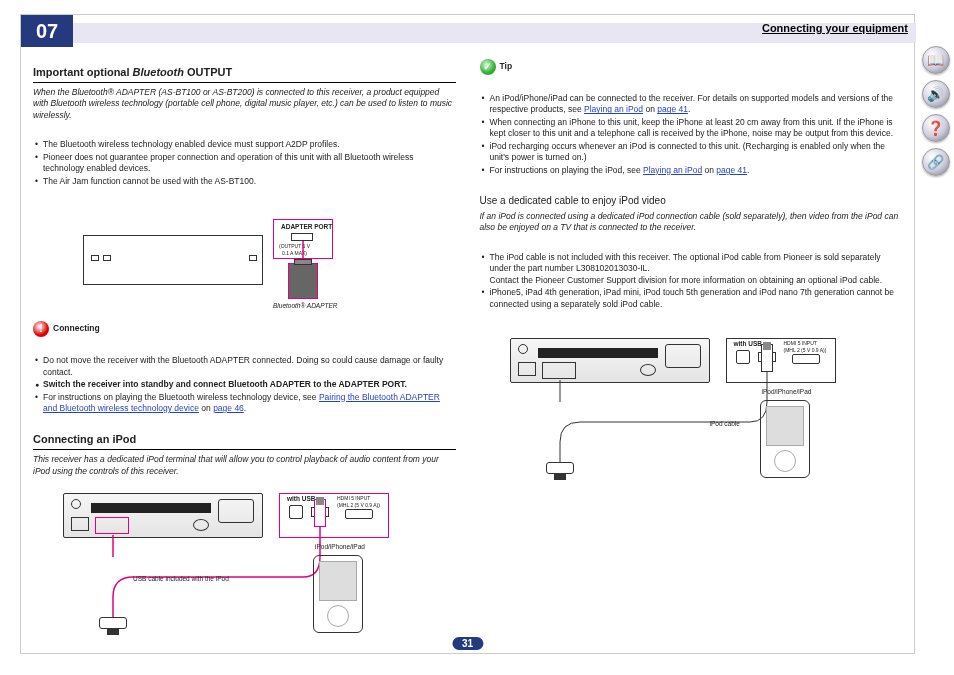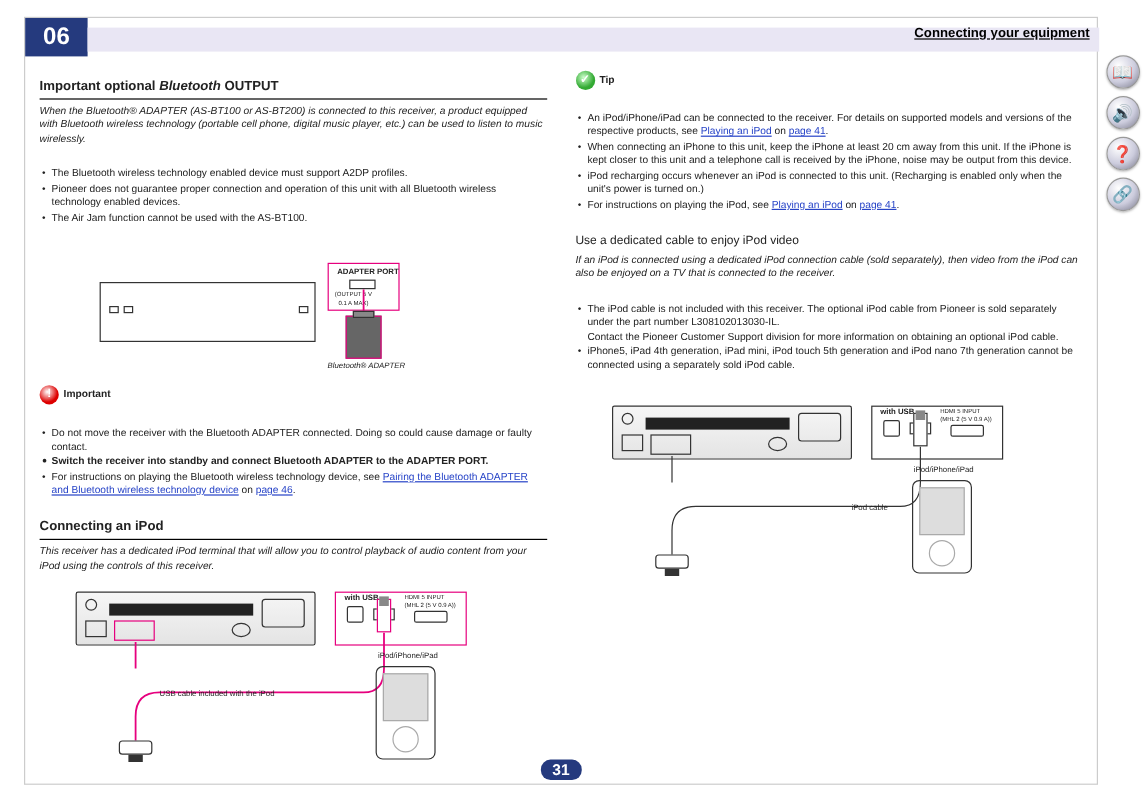--- a/index.html
+++ b/index.html
@@ -20,30 +20,30 @@
   .bold-bullet { font-weight: bold; }
   .link { color: #2643c7; text-decoration: underline; cursor: pointer; }
   .note-head { display:flex; align-items:center; gap:4px; margin-top:6px;}
   .note-head .icon { width:16px; height:16px; border-radius:50%; display:flex; align-items:center; justify-content:center; font-size:10px; }
   .icon.excl { background: radial-gradient(circle at 40% 35%, #fff3, #d00 60%); color:#fff; font-weight:bold;}
   .icon.tip { background: radial-gradient(circle at 40% 35%, #cfc, #3a3 60%); color:#fff; font-weight:bold;}
   .diagram { border:0; margin: 6px 0; position:relative; }
   .box { border:1px solid #333; position:absolute; }
   .pink { border:1.5px solid #e6007e; }
   .label-sm { font-size:6.5px; position:absolute; }
-  .page-num { position:absolute; bottom:3px; left:50%; transform:translateX(-50%); background:#253A7E; color:#fff; font-size:13px; font-weight:bold; padding:1px 10px; border-radius:8px;}
+  .page-num { position:absolute; bottom:3px; left:50%; transform:translateX(-50%); background:#253A7E; color:#fff; font-size:10px; font-weight:bold; padding:1px 10px; border-radius:8px;}
   .sidebar { position:absolute; right:0; top:40px; width:32px; }
   .side-btn { width:28px; height:28px; margin:6px 0; border-radius:50%; background: radial-gradient(circle at 35% 30%, #fff, #ccd 55%, #778 100%); border:1px solid #999; display:flex; align-items:center; justify-content:center; font-size:14px; cursor:pointer; box-shadow: 0 1px 2px rgba(0,0,0,.3);}
   em { font-style: italic; }
 </style>
 </head>
 <body>
 
 <div class="page">
-  <div class="header-badge">06</div>
+  <div class="header-badge">07</div>
   <div class="header-strip"></div>
   <div class="header-title">Connecting your equipment</div>
 
   <div class="cols">
 
     <div class="col">
       <h3>
         <span>Important optional </span><em>Bluetooth</em><span> OUTPUT</span>
       </h3>
       <p>When the Bluetooth® ADAPTER (AS-BT100 or AS-BT200) is connected to this receiver, a product equipped with Bluetooth wireless technology (portable cell phone, digital music player, etc.) can be used to listen to music wirelessly.</p>
@@ -66,21 +66,21 @@
         <svg style="position:absolute; left:216px; top:36px;" width="8" height="22">
             <line x1="4" y1="0" x2="4" y2="22" stroke="#e6007e" stroke-width="1.5"></line>
           </svg>
         <div class="box pink" style="left:205px; top:58px; width:30px; height:36px; background:#666;"></div>
         <div style="position:absolute; left:211px; top:54px; width:18px; height:6px; background:#888; border:1px solid #333;"></div>
         <span class="label-sm" style="left:190px; top:97px; font-style:italic;">Bluetooth® ADAPTER</span>
       </div>
 
       <div class="note-head">
         <span class="icon excl">!</span>
-        <strong>Important</strong>
+        <strong>Connecting</strong>
       </div>
       <ul>
         <li>Do not move the receiver with the Bluetooth ADAPTER connected. Doing so could cause damage or faulty contact.</li>
         <li class="bold-bullet">Switch the receiver into standby and connect Bluetooth ADAPTER to the ADAPTER PORT.</li>
         <li>
           <span>For instructions on playing the Bluetooth wireless technology device, see </span><span class="link">Pairing the Bluetooth ADAPTER and Bluetooth wireless technology device</span><span> on </span><span class="link">page 46</span><span>.</span>
         </li>
       </ul>
 
       <h3>Connecting an iPod</h3>

